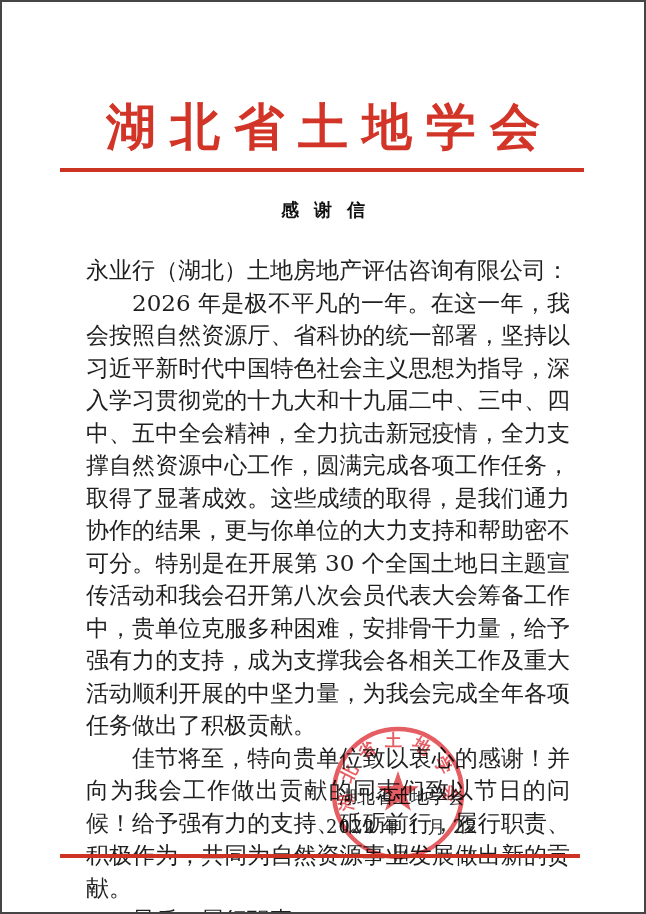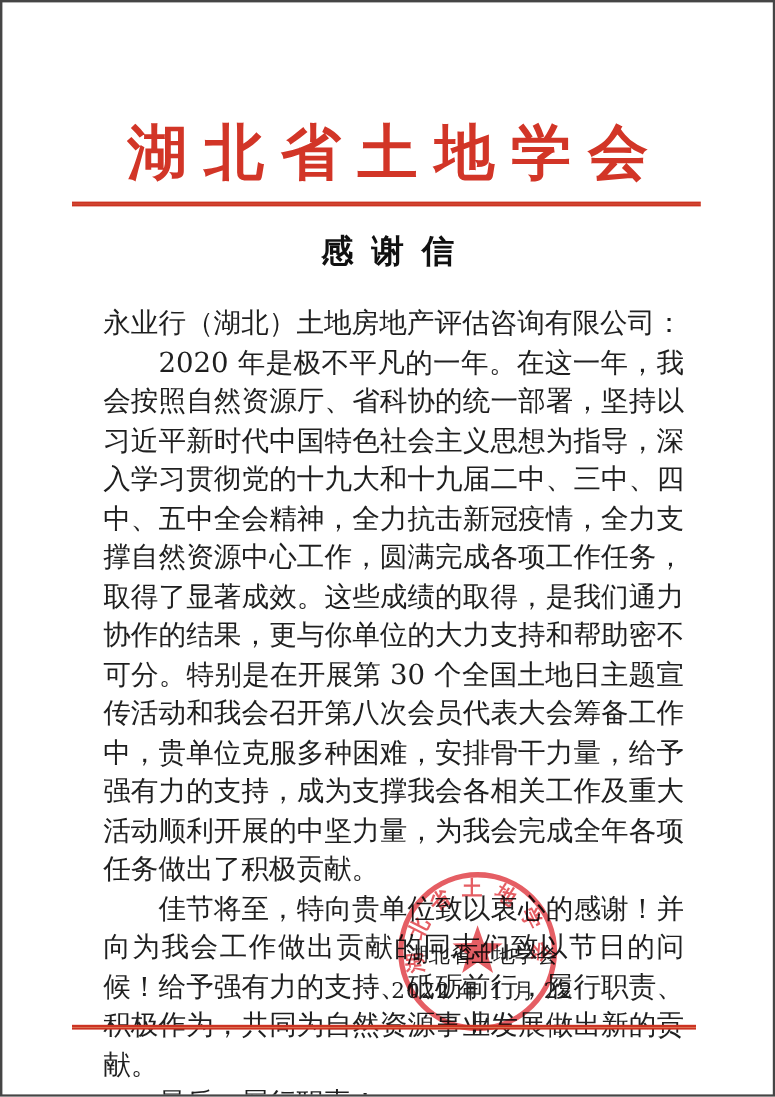--- a/index.html
+++ b/index.html
@@ -33,21 +33,21 @@
     position:absolute;top:166px;left:58px;width:524px;height:4px;
     background:linear-gradient(to bottom,
       var(--rule-red) 0%,var(--rule-red) 38%,
       #e9b287 50%,
       var(--rule-red) 62%,var(--rule-red) 100%);
   }
   .letter-title{
     position:absolute;top:192px;left:0;width:100%;
     text-align:center;
     color:#111;
-    font-size:27px;line-height:32px;
+    font-size:18px;line-height:32px;
     font-weight:bold;
     letter-spacing:15px;
     text-indent:15px;
   }
   .body-text{
     position:absolute;top:252px;left:84px;width:484px;
     color:var(--ink);
     font-size:23px;line-height:32.5px;
     text-align:justify;
   }
@@ -79,21 +79,21 @@
 <div class="page">
 
   <div class="org-title">湖北省土地学会</div>
 
   <div class="title-rule"></div>
 
   <div class="letter-title">感谢信</div>
 
   <div class="body-text">
     <p class="salutation">永业行（湖北）土地房地产评估咨询有限公司：</p>
-    <p>2020 年是极不平凡的一年。在这一年，我会按照自然资源厅、省科协的统一部署，坚持以习近平新时代中国特色社会主义思想为指导，深入学习贯彻党的十九大和十九届二中、三中、四中、五中全会精神，全力抗击新冠疫情，全力支撑自然资源中心工作，圆满完成各项工作任务，取得了显著成效。这些成绩的取得，是我们通力协作的结果，更与你单位的大力支持和帮助密不可分。特别是在开展第 30 个全国土地日主题宣传活动和我会召开第八次会员代表大会筹备工作中，贵单位克服多种困难，安排骨干力量，给予强有力的支持，成为支撑我会各相关工作及重大活动顺利开展的中坚力量，为我会完成全年各项任务做出了积极贡献。</p>
+    <p>2026 年是极不平凡的一年。在这一年，我会按照自然资源厅、省科协的统一部署，坚持以习近平新时代中国特色社会主义思想为指导，深入学习贯彻党的十九大和十九届二中、三中、四中、五中全会精神，全力抗击新冠疫情，全力支撑自然资源中心工作，圆满完成各项工作任务，取得了显著成效。这些成绩的取得，是我们通力协作的结果，更与你单位的大力支持和帮助密不可分。特别是在开展第 30 个全国土地日主题宣传活动和我会召开第八次会员代表大会筹备工作中，贵单位克服多种困难，安排骨干力量，给予强有力的支持，成为支撑我会各相关工作及重大活动顺利开展的中坚力量，为我会完成全年各项任务做出了积极贡献。</p>
     <p>佳节将至，特向贵单位致以衷心的感谢！并向为我会工作做出贡献的同志们致以节日的问候！给予强有力的支持、砥砺前行，履行职责、积极作为，共同为自然资源事业发展做出新的贡献。</p>
     <p>最后，履行职责！</p>
   </div>
 
   <div class="sign-block">
     <div class="signature">湖北省土地学会</div>
     <div class="sign-date">2022 年 1 月 22 日</div>
   </div>
 
   <svg class="seal" viewBox="-77 -77 154 154" xmlns="http://www.w3.org/2000/svg">

